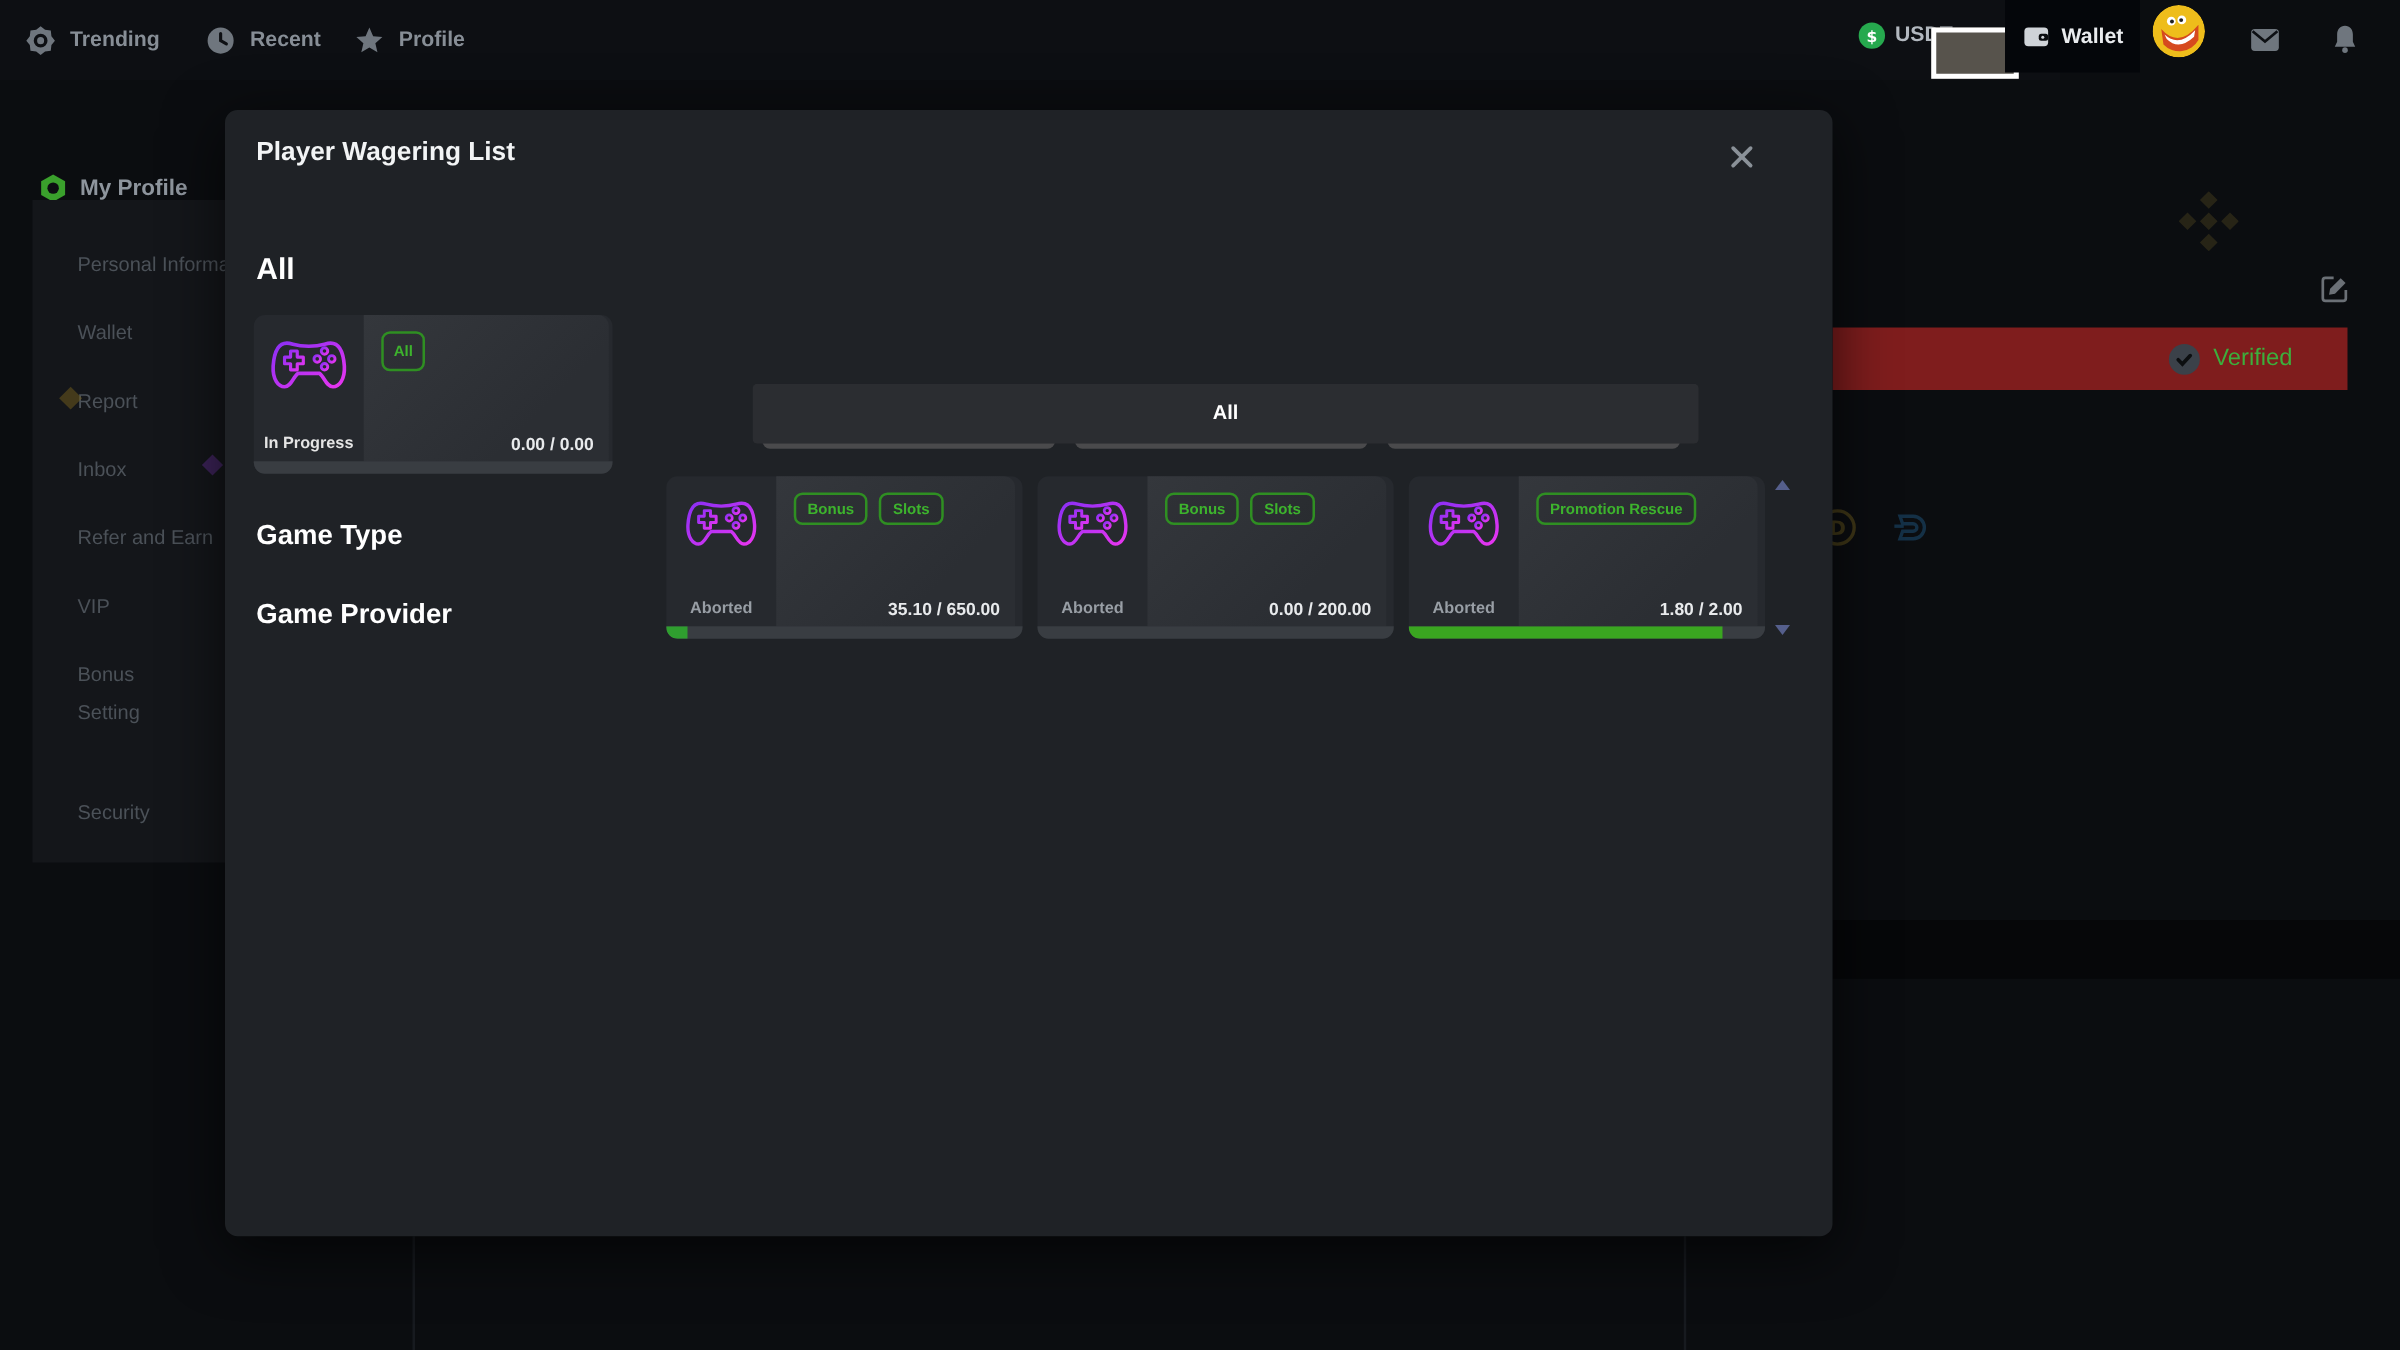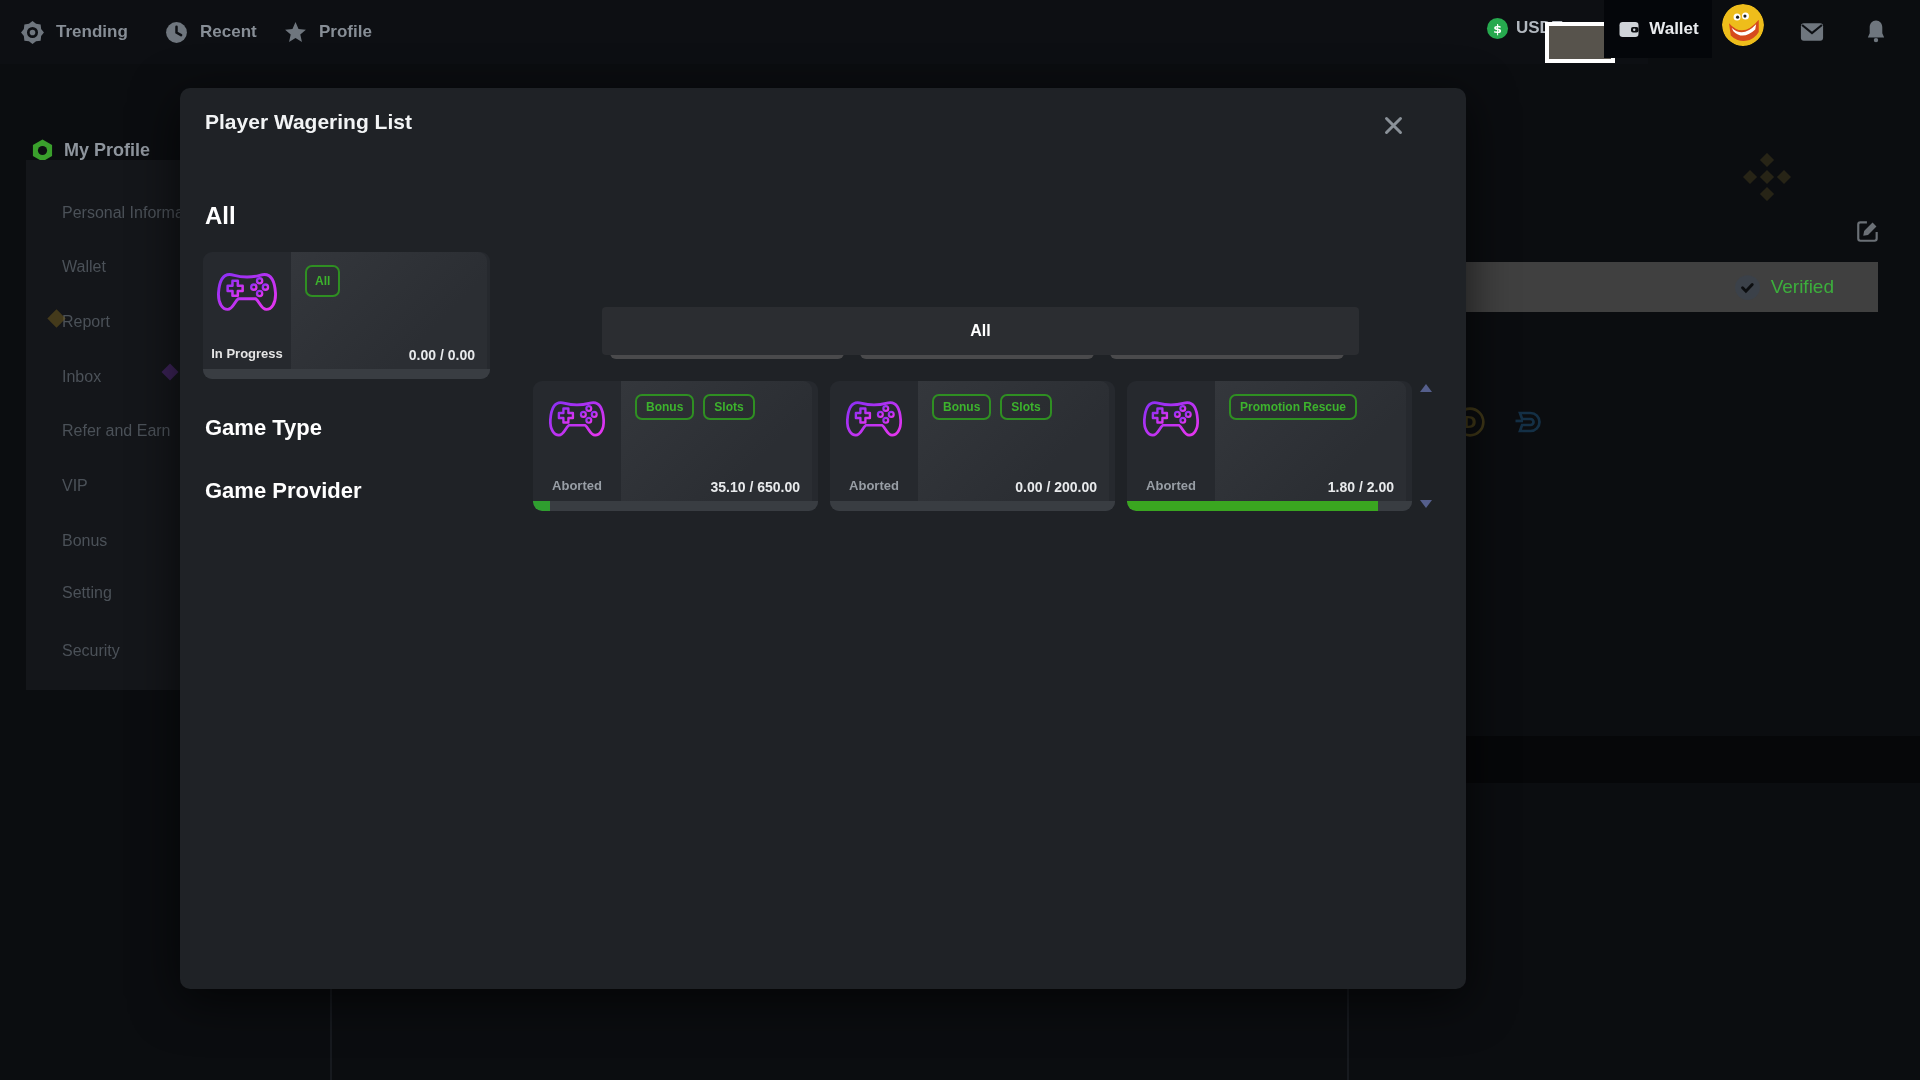--- a/index.html
+++ b/index.html
@@ -20,21 +20,21 @@
               display:flex;align-items:center;justify-content:center;gap:8px;
               color:#e9ebee;font-size:17px;font-weight:700;cursor:pointer;}
   .avatar{position:absolute;left:1722px;top:4px;width:42px;height:42px;border-radius:50%;overflow:hidden;cursor:pointer;}
   .mask-box{position:absolute;left:1545px;top:22px;width:62px;height:33px;background:#57534c;border:4px solid #ffffff;}
   
   .profile-hd{position:absolute;left:30px;top:114px;display:flex;align-items:center;gap:9px;
               color:#8e959d;font-size:18px;font-weight:800;cursor:pointer;margin-top:24px;}
   .side-panel{position:absolute;left:26px;top:160px;width:244px;height:530px;background:#14161a;}
   .side-item{position:absolute;left:36px;color:#4b5158;font-size:16px;cursor:pointer;white-space:nowrap;}
   
-  .verified-band{position:absolute;left:1466px;top:262px;width:412px;height:50px;background:#404040;
+  .verified-band{position:absolute;left:1466px;top:262px;width:412px;height:50px;background:#7f1d1d;
                  display:flex;align-items:center;justify-content:flex-end;gap:10px;padding-right:44px;box-sizing:border-box;}
   .verified-label{color:#3cae3c;font-size:19px;}
   .dark-band{position:absolute;left:1466px;top:736px;width:454px;height:47px;background:#060709;}
   .vline{position:absolute;top:989px;height:91px;width:2px;background:#171a1f;}
   .deco{position:absolute;opacity:.55;}
   
   .modal{position:absolute;left:180px;top:88px;width:1286px;height:901px;background:#1f2226;
          border-radius:10px;box-shadow:0 12px 48px rgba(0,0,0,.65);}
   .modal-title{position:absolute;left:25px;top:22px;color:#f2f4f5;font-size:21px;font-weight:800;}
   .modal-close{position:absolute;left:1198px;top:22px;width:30px;height:30px;color:#8a9198;
@@ -182,21 +182,21 @@
 </div>
 
 <div class="side-panel">
   <div class="side-item" style="top:44px">Personal Information</div>
   <div class="side-item" style="top:98px">Wallet</div>
   <div class="side-item" style="top:153px">Report</div>
   <div class="side-item" style="top:208px">Inbox</div>
   <div class="side-item" style="top:262px">Refer and Earn</div>
   <div class="side-item" style="top:317px">VIP</div>
   <div class="side-item" style="top:372px">Bonus</div>
-  <div class="side-item" style="top:424px">Setting</div>
+  <div class="side-item" style="top:402px">Setting</div>
   <div class="side-item" style="top:482px">Security</div>
 </div>
 
 <div class="deco" style="left:50px;top:312px;width:13px;height:13px;background:#6b5a1e;transform:rotate(45deg)"></div>
 <div class="deco" style="left:164px;top:366px;width:12px;height:12px;background:#5b2d8a;transform:rotate(45deg)"></div>
 
 <div class="deco" style="left:1743px;top:153px">
   <svg width="48" height="48" viewBox="0 0 48 48" opacity="0.8">
     <g fill="#4d431f">
       <rect x="19" y="2" width="10" height="10" transform="rotate(45 24 7)"></rect>

